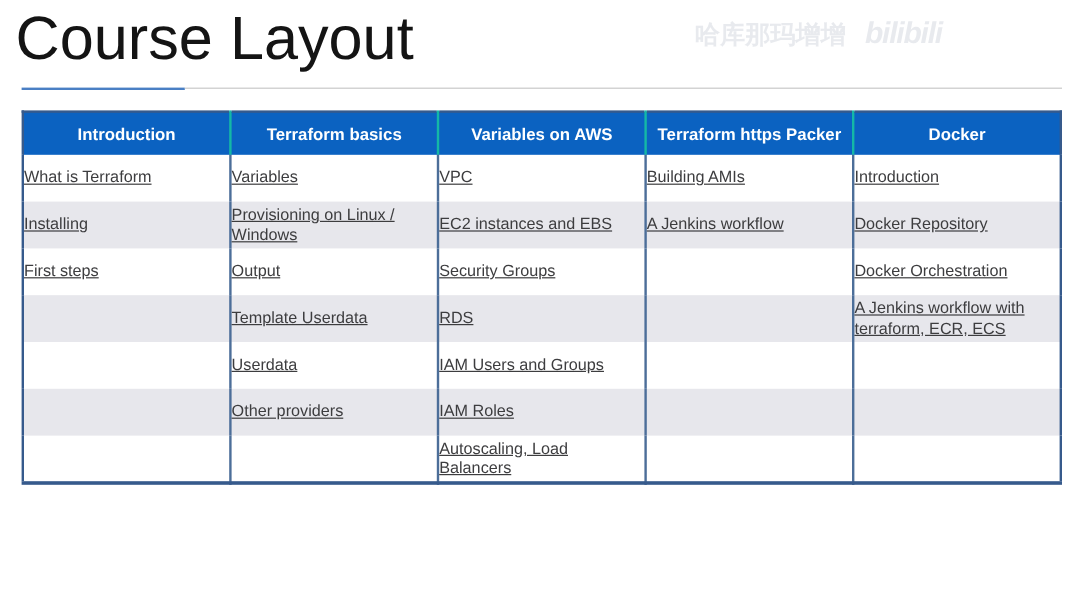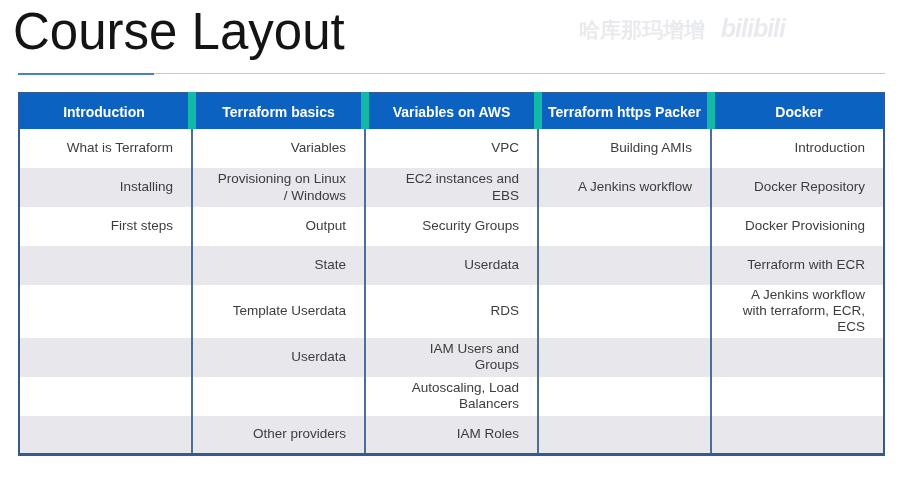--- a/index.html
+++ b/index.html
@@ -43,29 +43,30 @@
   table.course{
     position:absolute;left:18px;top:92px;width:867px;
     border-collapse:collapse;table-layout:fixed;
     border:2px solid var(--outer-border);
     border-bottom-width:3px;
   }
   table.course th{
     background:var(--header-bg);color:#ffffff;
     font-size:14px;font-weight:bold;
     height:36px;text-align:center;vertical-align:middle;
-    border-left:8px solid #14b8a6;
+    border-left:2px solid #14b8a6;
     padding:2px 6px;
   }
   table.course th:first-child{border-left:none;}
   table.course td{
-    height:39px;text-align:right;vertical-align:middle;
+    height:39px;text-align:left;vertical-align:middle;
     font-size:13.5px;color:var(--body-text);line-height:1.2;
     border-left:2px solid var(--column-border);
-    padding:2px 18px;
+    padding:2px 0;
+    text-decoration:underline;
   }
   table.course td:first-child{border-left:none;}
   table.course tbody tr:nth-child(even){background:var(--stripe);}
 </style>
 </head>
 <body>
 
 <div class="slide">
 
   <h1 class="page-title">Course Layout</h1>
@@ -103,54 +104,47 @@
         <td>Provisioning on Linux / Windows</td>
         <td>EC2 instances and EBS</td>
         <td>A Jenkins workflow</td>
         <td>Docker Repository</td>
       </tr>
       <tr>
         <td>First steps</td>
         <td>Output</td>
         <td>Security Groups</td>
         <td></td>
-        <td>Docker Provisioning</td>
-      </tr>
-      <tr>
-        <td></td>
-        <td>State</td>
-        <td>Userdata</td>
-        <td></td>
-        <td>Terraform with ECR</td>
+        <td>Docker Orchestration</td>
       </tr>
       <tr>
         <td></td>
         <td>Template Userdata</td>
         <td>RDS</td>
         <td></td>
         <td>A Jenkins workflow with terraform, ECR, ECS</td>
       </tr>
       <tr>
         <td></td>
         <td>Userdata</td>
         <td>IAM Users and Groups</td>
         <td></td>
         <td></td>
       </tr>
       <tr>
         <td></td>
-        <td></td>
-        <td>Autoscaling, Load Balancers</td>
+        <td>Other providers</td>
+        <td>IAM Roles</td>
         <td></td>
         <td></td>
       </tr>
       <tr>
         <td></td>
-        <td>Other providers</td>
-        <td>IAM Roles</td>
+        <td></td>
+        <td>Autoscaling, Load Balancers</td>
         <td></td>
         <td></td>
       </tr>
     </tbody>
   </table>
 
 
 </div>
 
 </body></html>

